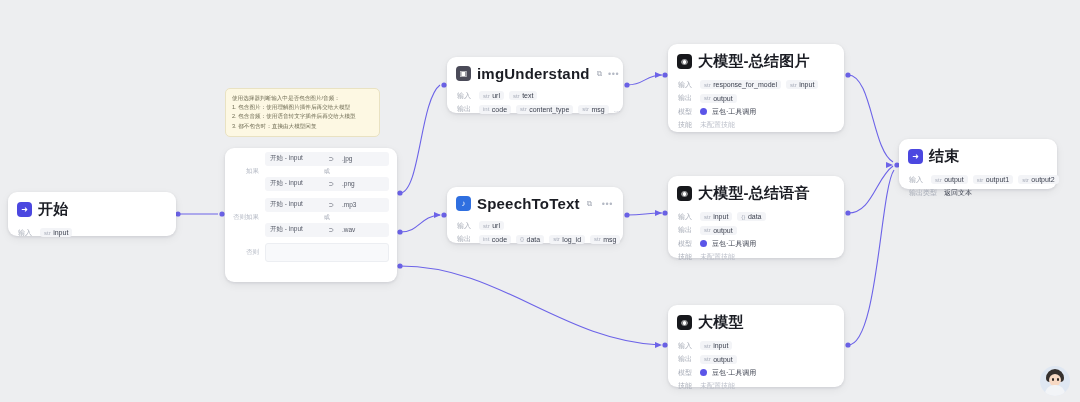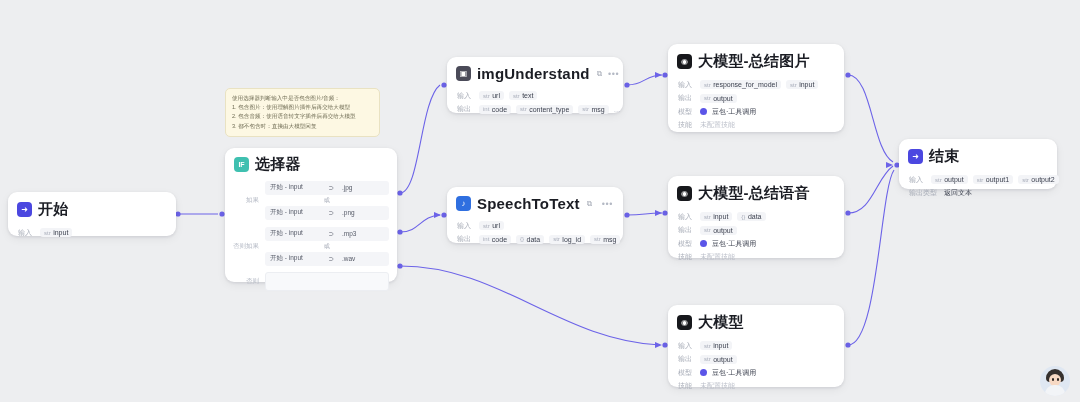--- a/index.html
+++ b/index.html
@@ -171,24 +171,20 @@
         <span class="rlab">输入</span>
         <span class="chip">
           <span class="ctype">str</span>
           <span>input</span>
         </span>
       </div>
     </div>
   </div>
 
   <div class="node" id="node-selector">
-    <div class="node-head">
-      <span class="node-ico" style="background:#3fc0b0;font-size:7px;font-weight:bold;">IF</span>
-      <span class="node-title">选择器</span>
-    </div>
 
     <div class="sel-block">
       <span class="sel-lab">如果</span>
       <div class="sel-group">
         <div class="cond">
           <span class="c1">开始 - input</span>
           <span class="c2">⊃</span>
           <span class="c3">.jpg</span>
         </div>
         <div class="orline">或</div>

